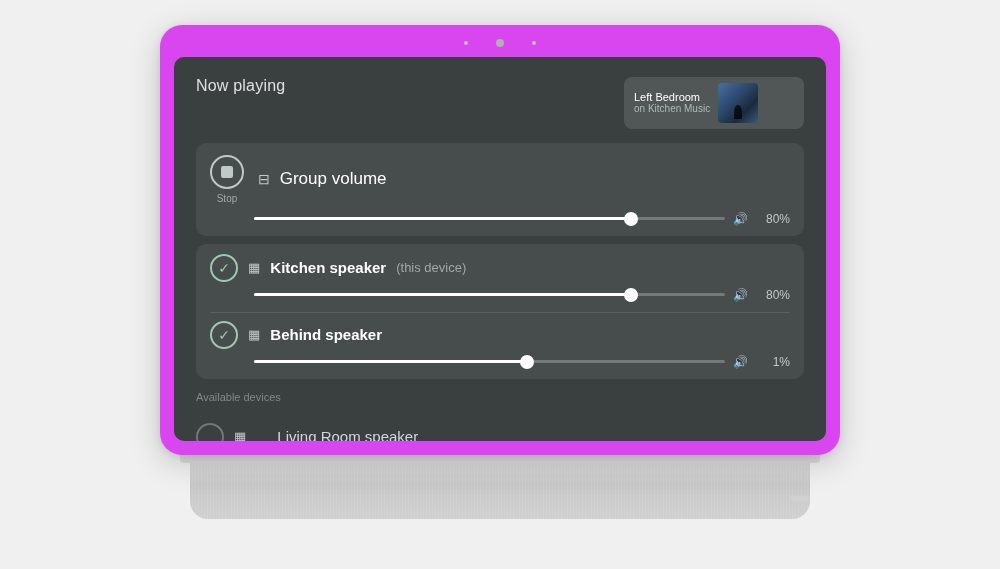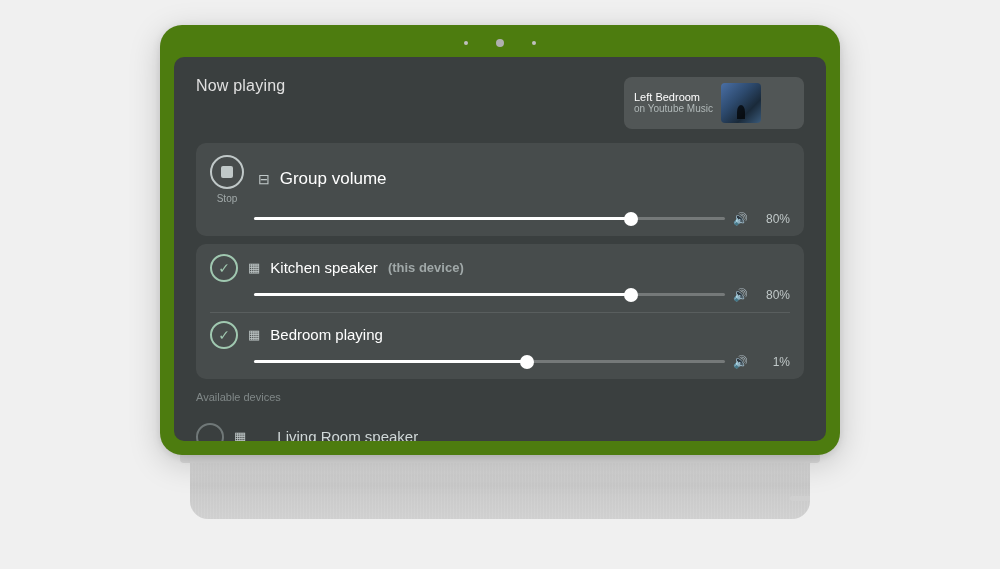--- a/index.html
+++ b/index.html
@@ -22,21 +22,21 @@
       display: flex;
       flex-direction: column;
       align-items: center;
     }
 
     
     .device-frame {
       position: relative;
       width: 680px;
       height: 430px;
-      background: #4d7c0f;
+      background: #d946ef;
       border-radius: 22px;
       box-shadow: 0 8px 32px rgba(0,0,0,0.18), 0 2px 8px rgba(0,0,0,0.10);
       display: flex;
       flex-direction: column;
       align-items: center;
       justify-content: center;
       z-index: 2;
     }
 
     
@@ -285,27 +285,27 @@
 
     .check-mark {
       color: #a0c8b0;
       font-size: 14px;
       line-height: 1;
     }
 
     .speaker-name {
       color: #ffffff;
       font-size: 15px;
-      font-weight: 400;
+      font-weight: 700;
     }
 
     .speaker-this-device {
       color: #a0a8a8;
       font-size: 13px;
-      font-weight: 700;
+      font-weight: 400;
     }
 
     
     .available-section {
       padding: 4px 0 0 0;
     }
 
     .available-label {
       color: #808888;
       font-size: 11px;
@@ -411,21 +411,21 @@
       <div class="mic-dot"></div>
     </div>
 
     <div class="screen">
 
       <div class="now-playing-header">
         <span class="now-playing-title">Now playing</span>
         <div class="song-card">
           <div class="song-info">
             <span class="song-title">Left Bedroom</span>
-            <span class="song-source">on Youtube Music</span>
+            <span class="song-source">on Kitchen Music</span>
           </div>
           <div class="song-thumbnail">
             <div class="song-thumbnail-figure"></div>
           </div>
         </div>
       </div>
 
       <div class="volume-section">
         <div class="volume-row-top">
           <div class="stop-btn-wrapper">
@@ -469,21 +469,21 @@
         </div>
 
         <div class="divider"></div>
 
         <div class="speaker-row">
           <div class="speaker-row-top">
             <div class="check-circle">
               <span class="check-mark">✓</span>
             </div>
             <span class="spkr-icon">▦</span>
-            <span class="speaker-name">Bedroom playing</span>
+            <span class="speaker-name">Behind speaker</span>
           </div>
           <div class="slider-row">
             <div class="slider-track">
               <div class="slider-fill" style="width: 58%"></div>
               <div class="slider-thumb" style="left: calc(58% - 7px)"></div>
             </div>
             <span class="volume-icon">🔊</span>
             <span class="volume-pct">1%</span>
           </div>
         </div>

